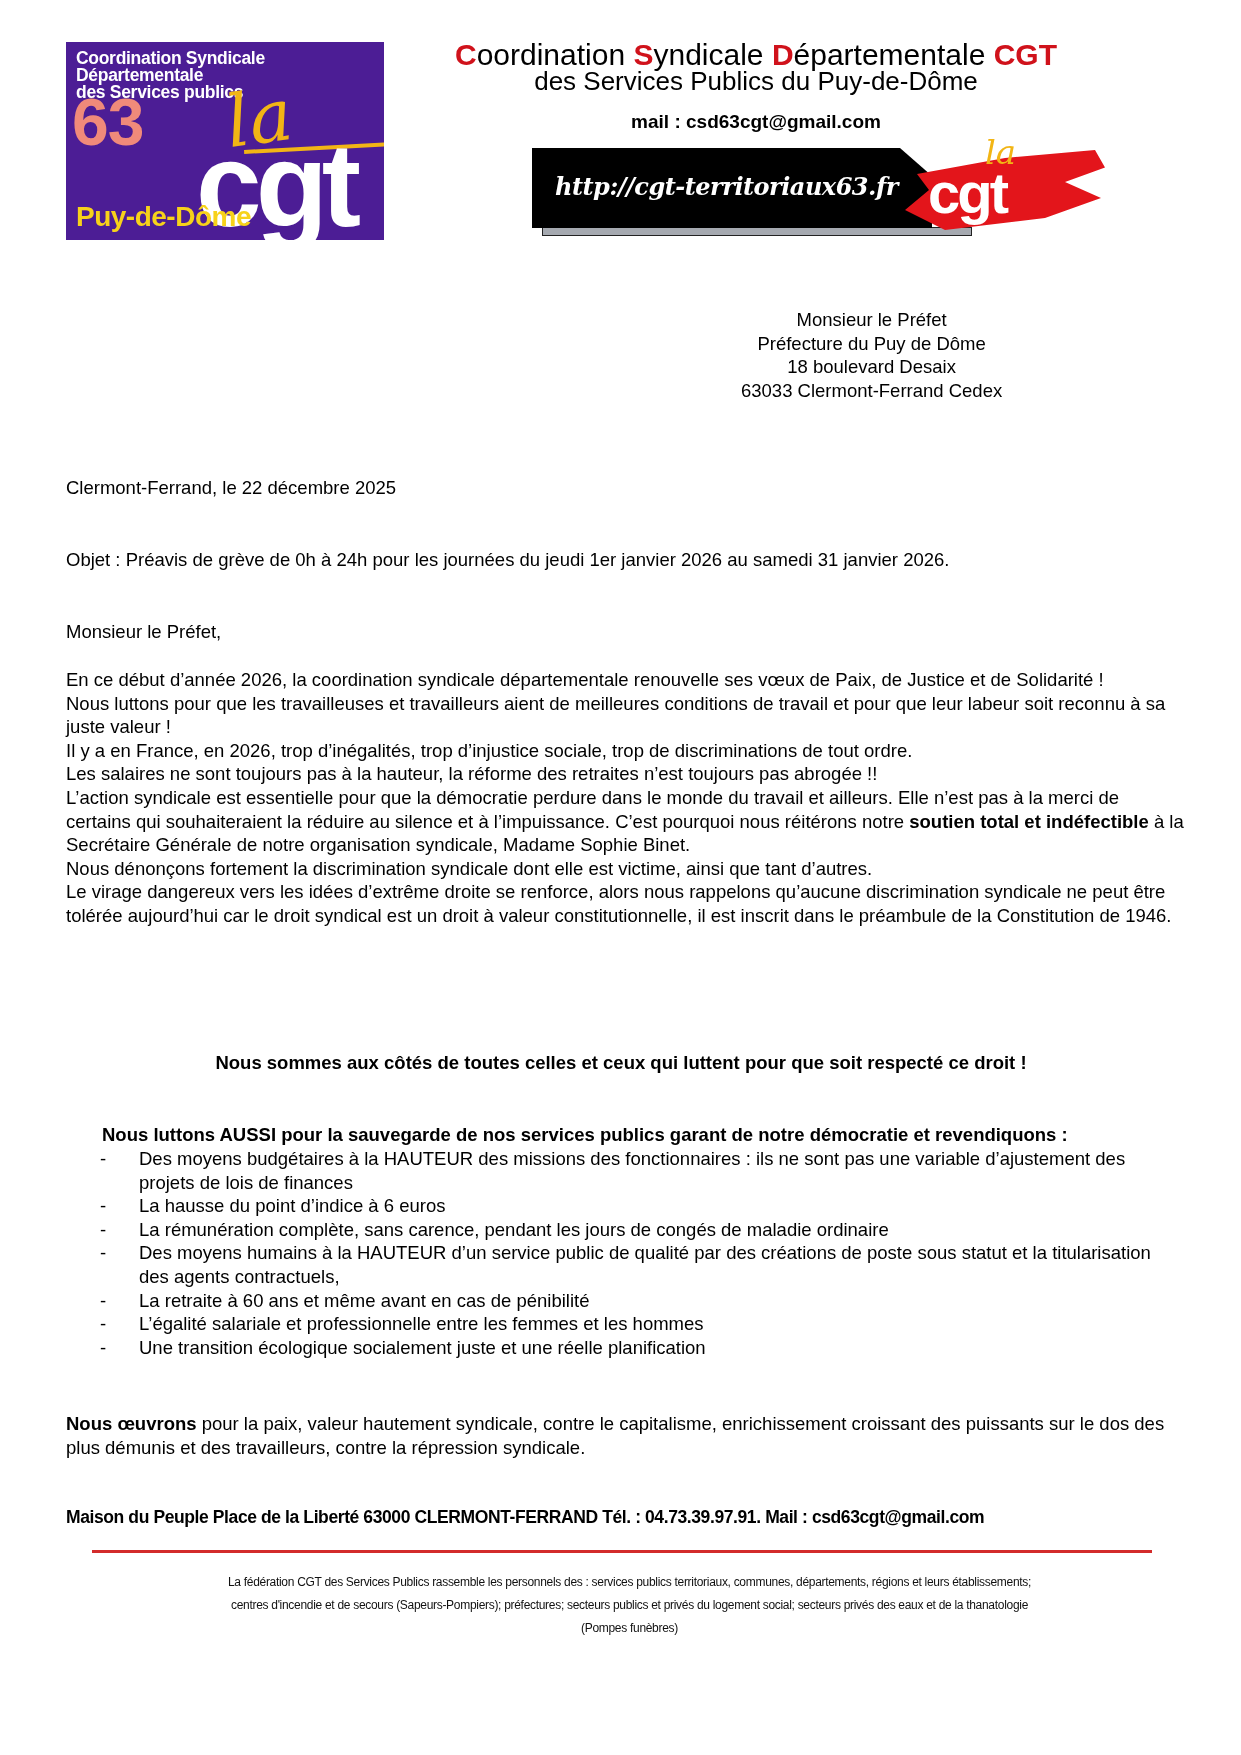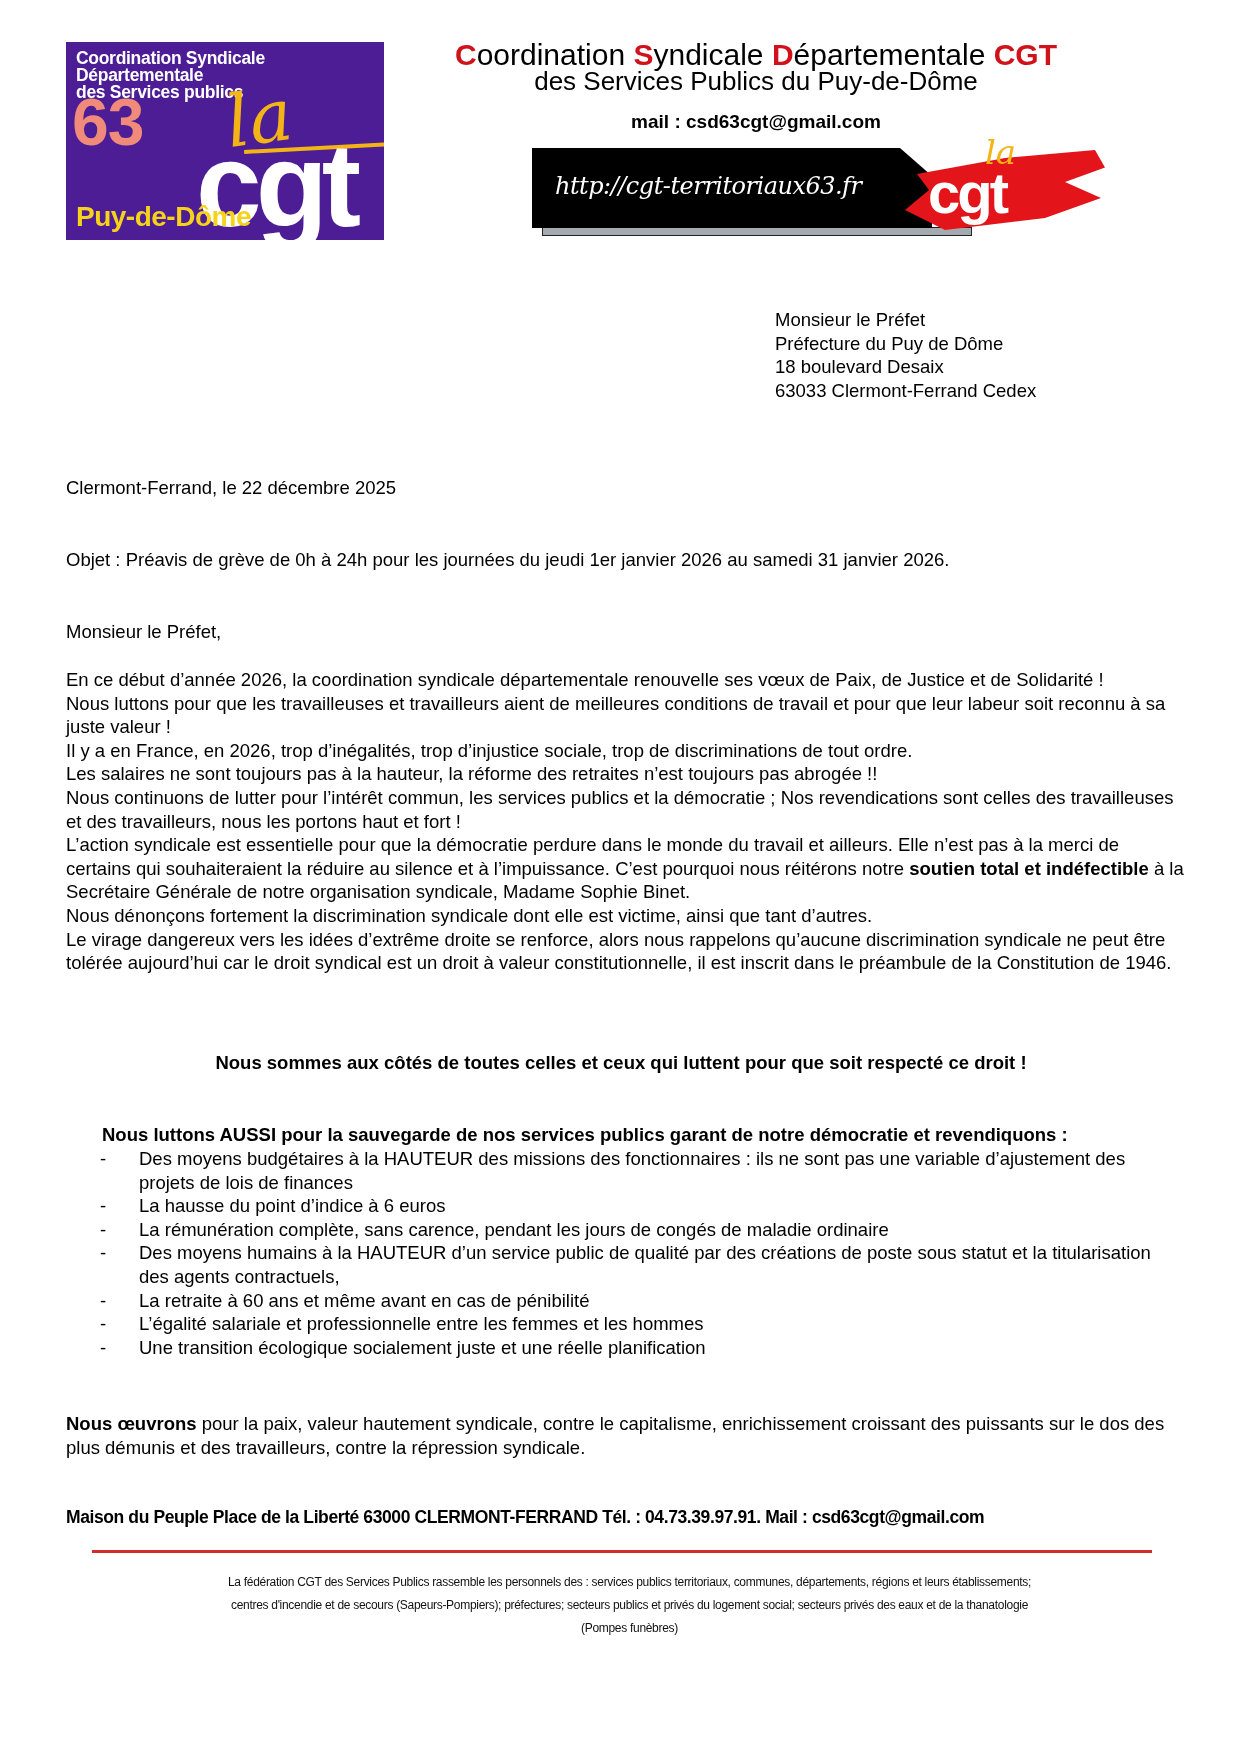--- a/index.html
+++ b/index.html
@@ -17,28 +17,28 @@
 
   
   .title1 { left: 416px; top: 40px; width: 680px; text-align: center; font-size: 30px; line-height: 30px; }
   .title2 { left: 416px; top: 66px; width: 680px; text-align: center; font-size: 26px; line-height: 30px; }
   .red { color: #d0121b; font-weight: bold; }
   .mail-top { left: 416px; top: 111px; width: 680px; text-align: center; font-weight: bold; font-size: 19px; }
 
   
   .url-banner-shadow { left: 542px; top: 227px; width: 428px; height: 7px; background: #a5a9b0; border: 1px solid #222; }
   .url-banner { left: 532px; top: 148px; width: 400px; height: 80px; background: #000; clip-path: polygon(0 0, 92% 0, 100% 35%, 100% 100%, 0 100%); }
-  .url-text { left: 555px; top: 172px; color: #fff; font-family: "DejaVu Serif", serif; font-style: italic; font-weight: normal; font-size: 24px; letter-spacing: -0.5px; }
+  .url-text { left: 555px; top: 172px; color: #fff; font-family: "DejaVu Serif", serif; font-style: italic; font-weight: bold; font-size: 24px; letter-spacing: -0.5px; }
   .url-brush { left: 905px; top: 150px; width: 200px; height: 80px; background: #e3151b; clip-path: polygon(6% 30%, 50% 10%, 95% 0, 100% 22%, 80% 40%, 98% 60%, 70% 85%, 20% 100%, 0 75%, 12% 50%); }
   .url-la { left: 985px; top: 132px; color: #f2b515; font-family: "DejaVu Serif", serif; font-style: italic; font-size: 34px; }
   .url-cgt { left: 928px; top: 164px; color: #fff; font-weight: bold; font-size: 58px; line-height: 58px; letter-spacing: -3px; }
 
   
   .txt { font-size: 18.5px; line-height: 23.6px; }
-  .addr { left: 775px; top: 308px; }
+  .addr { left: 741px; top: 308px; text-align: center; }
   .date { left: 66px; top: 476px; }
   .objet { left: 66px; top: 548px; }
   .salut { left: 66px; top: 620px; }
   .para { left: 66px; top: 668px; width: 1120px; }
   .para p { margin: 0; }
   .center-bold { left: 66px; top: 1051px; width: 1110px; text-align: center; font-weight: bold; }
   .demands-title { left: 66px; top: 1123px; font-weight: bold; margin-left: 36px; }
   .demands { left: 66px; top: 1147px; width: 1110px; margin: 0; padding: 0; list-style: none; }
   .demands li { position: relative; padding-left: 73px; }
   .demands li .dash { position: absolute; left: 34px; top: 0; }
@@ -87,21 +87,20 @@
 
 <div class="abs txt date">Clermont-Ferrand, le 22 décembre 2025</div>
 <div class="abs txt objet">Objet : Préavis de grève de 0h à 24h pour les journées du jeudi 1er janvier 2026 au samedi 31 janvier 2026.</div>
 <div class="abs txt salut">Monsieur le Préfet,</div>
 
 <div class="abs txt para">
   <p>En ce début d’année 2026, la coordination syndicale départementale renouvelle ses vœux de Paix, de Justice et de Solidarité !</p>
   <p>Nous luttons pour que les travailleuses et travailleurs aient de meilleures conditions de travail et pour que leur labeur soit reconnu à sa juste valeur !</p>
   <p>Il y a en France, en 2026, trop d’inégalités, trop d’injustice sociale, trop de discriminations de tout ordre.</p>
   <p>Les salaires ne sont toujours pas à la hauteur, la réforme des retraites n’est toujours pas abrogée !!</p>
-  <p>Nous continuons de lutter pour l’intérêt commun, les services publics et la démocratie ; Nos revendications sont celles des travailleuses et des travailleurs, nous les portons haut et fort !</p>
   <p><span>L’action syndicale est essentielle pour que la démocratie perdure dans le monde du travail et ailleurs. Elle n’est pas à la merci de certains qui souhaiteraient la réduire au silence et à l’impuissance. C’est pourquoi nous réitérons notre </span><b>soutien total et indéfectible</b><span> à la Secrétaire Générale de notre organisation syndicale, Madame Sophie Binet.</span></p>
   <p>Nous dénonçons fortement la discrimination syndicale dont elle est victime, ainsi que tant d’autres.</p>
   <p>Le virage dangereux vers les idées d’extrême droite se renforce, alors nous rappelons qu’aucune discrimination syndicale ne peut être tolérée aujourd’hui car le droit syndical est un droit à valeur constitutionnelle, il est inscrit dans le préambule de la Constitution de 1946.</p>
 </div>
 
 <div class="abs txt center-bold">Nous sommes aux côtés de toutes celles et ceux qui luttent pour que soit respecté ce droit !</div>
 
 <div class="abs txt demands-title">Nous luttons AUSSI pour la sauvegarde de nos services publics garant de notre démocratie et revendiquons :</div>
 <ul class="abs txt demands">
   <li><span class="dash">-</span><span>Des moyens budgétaires à la HAUTEUR des missions des fonctionnaires : ils ne sont pas une variable d’ajustement des projets de lois de finances</span></li>

